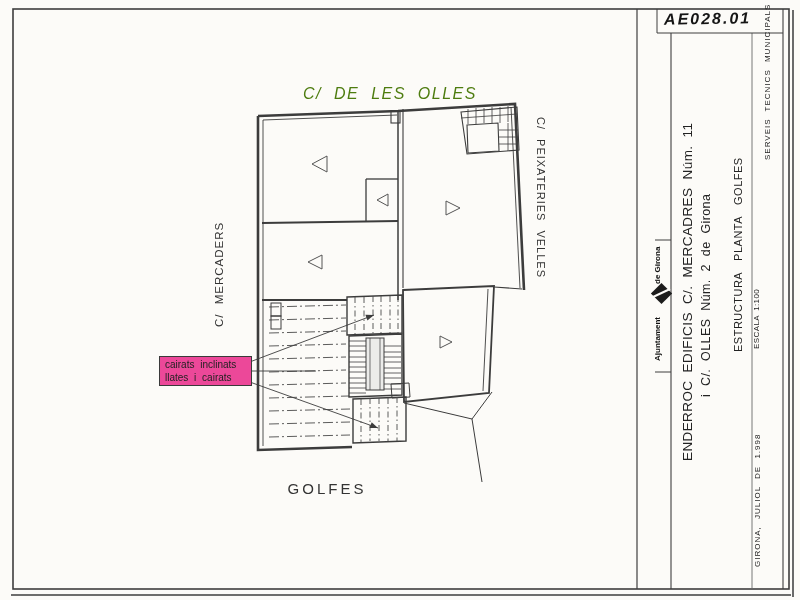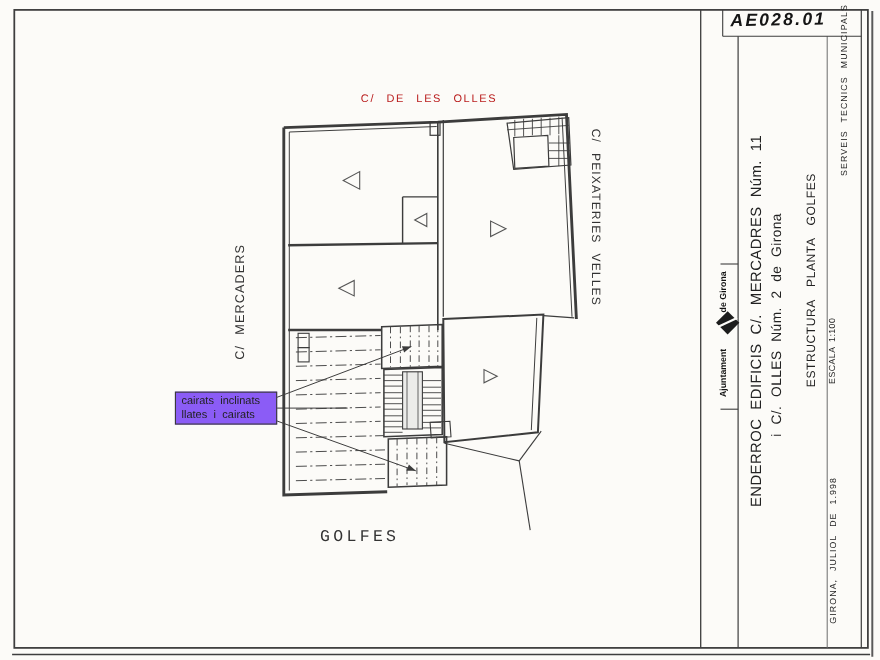--- a/index.html
+++ b/index.html
@@ -6,33 +6,33 @@
   .sheet{
     position:relative;width:800px;height:600px;overflow:hidden;
     background:#fcfbf8;
     font-family:"Liberation Sans",sans-serif;color:#3c3c3c;
   }
   .lines{position:absolute;left:0;top:0;}
   .label{position:absolute;white-space:pre;color:#3a3a3a;}
   .vup{writing-mode:vertical-rl;transform:rotate(180deg);text-align:center;}
   .vdown{writing-mode:vertical-rl;text-align:center;}
   .hcenter{text-align:center;}
-  .street{font-size:10px;letter-spacing:1.5px;word-spacing:6px;color:#b91c1c;}
+  .street{font-size:16px;letter-spacing:1.5px;word-spacing:6px;color:#4d7c0f;font-style:italic;}
   .street-v{font-size:11px;letter-spacing:1px;word-spacing:5px;color:#333;}
   .golfes{font-size:15px;letter-spacing:3px;color:#333;}
   .code{font-size:16px;font-style:italic;font-weight:bold;letter-spacing:2px;color:#151515;transform:rotate(-1deg);}
   .t1{font-size:13.5px;font-weight:500;letter-spacing:.4px;word-spacing:4px;color:#222;}
   .t2{font-size:12.5px;font-weight:500;letter-spacing:.4px;word-spacing:4px;color:#222;}
   .t3{font-size:11px;letter-spacing:.5px;word-spacing:8px;color:#222;}
   .small{font-size:8px;letter-spacing:1px;word-spacing:4px;color:#222;}
   .smaller{font-size:8px;letter-spacing:.4px;word-spacing:2px;color:#222;}
   .logo-txt{font-size:8px;font-weight:bold;letter-spacing:0;color:#111;}
   .annot{
     position:absolute;left:159px;top:356px;width:84px;
-    border:1.3px solid #3a3a3a;background:#8b5cf6;
+    border:1.3px solid #3a3a3a;background:#ec4899;
     font-size:10px;line-height:13px;padding:1px 2px 1px 5px;
     white-space:pre;color:#222;word-spacing:3px;
   }
 </style>
 </head>
 <body>
 
 <div class="sheet">
 
   <svg class="lines" width="800" height="600" viewBox="0 0 800 600">
@@ -168,21 +168,21 @@
       </g>
     </g>
   </svg>
 
   <div class="label street hcenter" style="left:290px;top:85px;width:200px;">C/ DE LES OLLES</div>
 
   <div class="label street-v vup" style="left:213px;top:216px;height:116px;width:15px;font-size:11.5px;">C/ MERCADERS</div>
 
   <div class="label street-v vdown" style="left:532px;top:112px;height:172px;width:15px;">C/ PEIXATERIES VELLES</div>
 
-  <div class="label golfes hcenter" style="left:267px;top:480px;width:120px;font-family:Liberation Mono, monospace;">GOLFES</div>
+  <div class="label golfes hcenter" style="left:267px;top:480px;width:120px;">GOLFES</div>
 
   <div class="annot"><span>cairats inclinats</span><br><span>llates i cairats</span></div>
 
   <div class="label code" style="left:664px;top:10px;width:95px;">AE028.01</div>
 
   <div class="label small vup" style="left:763px;top:24px;height:136px;width:14px;">SERVEIS TECNICS MUNICIPALS</div>
 
   <div class="label logo-txt vup" style="left:653px;top:246px;height:38px;width:15px;">de Girona</div>
   <div class="label logo-txt vup" style="left:653px;top:310px;height:58px;width:15px;">Ajuntament</div>
 

